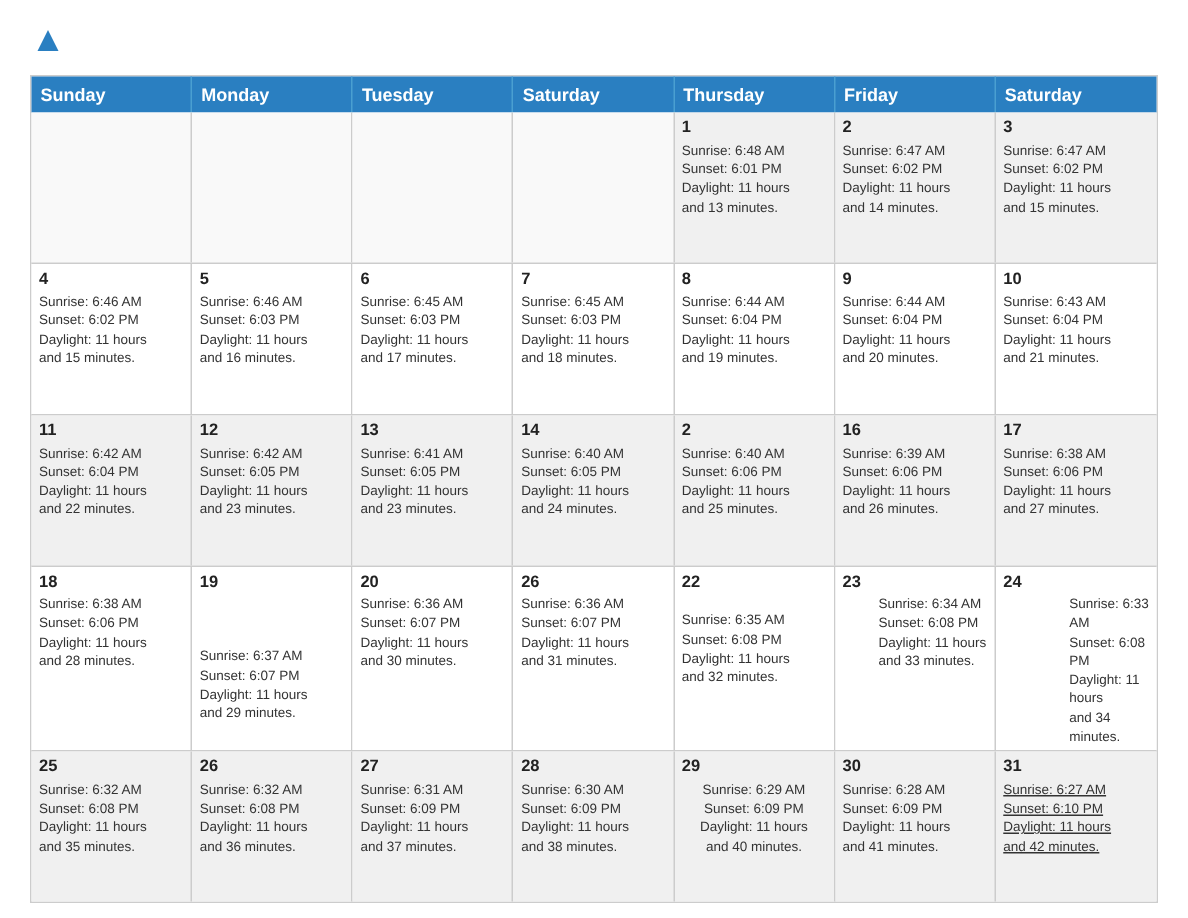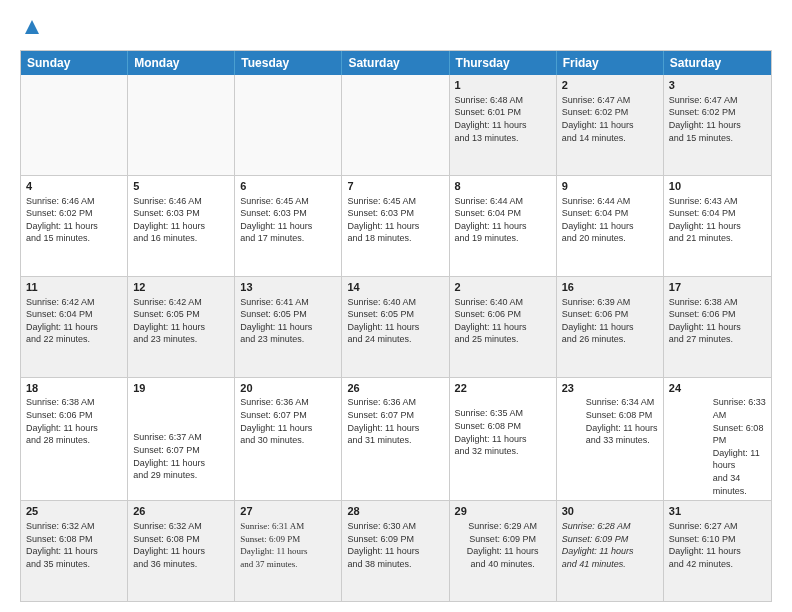--- a/index.html
+++ b/index.html
@@ -333,49 +333,49 @@
           </div>
           <div class="cal-cell shaded">
             <span class="day-num">26</span>
             <div class="cell-text" style="white-space: pre-line;">Sunrise: 6:32 AM
 Sunset: 6:08 PM
 Daylight: 11 hours
 and 36 minutes.</div>
           </div>
           <div class="cal-cell shaded">
             <span class="day-num">27</span>
-            <div class="cell-text" style="white-space: pre-line; font-family: Liberation Serif, serif;">Sunrise: 6:31 AM
+            <div class="cell-text" style="white-space: pre-line;">Sunrise: 6:31 AM
 Sunset: 6:09 PM
 Daylight: 11 hours
 and 37 minutes.</div>
           </div>
           <div class="cal-cell shaded">
             <span class="day-num">28</span>
             <div class="cell-text" style="white-space: pre-line;">Sunrise: 6:30 AM
 Sunset: 6:09 PM
 Daylight: 11 hours
 and 38 minutes.</div>
           </div>
           <div class="cal-cell shaded">
             <span class="day-num">29</span>
             <div class="cell-text" style="white-space: pre-line; text-align: center;">Sunrise: 6:29 AM
 Sunset: 6:09 PM
 Daylight: 11 hours
 and 40 minutes.</div>
           </div>
           <div class="cal-cell shaded">
             <span class="day-num">30</span>
-            <div class="cell-text" style="white-space: pre-line; font-style: italic;">Sunrise: 6:28 AM
+            <div class="cell-text" style="white-space: pre-line;">Sunrise: 6:28 AM
 Sunset: 6:09 PM
 Daylight: 11 hours
 and 41 minutes.</div>
           </div>
           <div class="cal-cell shaded">
             <span class="day-num">31</span>
-            <div class="cell-text" style="white-space: pre-line;">Sunrise: 6:27 AM
+            <div class="cell-text" style="white-space: pre-line; text-decoration: underline;">Sunrise: 6:27 AM
 Sunset: 6:10 PM
 Daylight: 11 hours
 and 42 minutes.</div>
           </div>
         </div>
       </div>
   </div>
 </div>
 
 </body></html>

